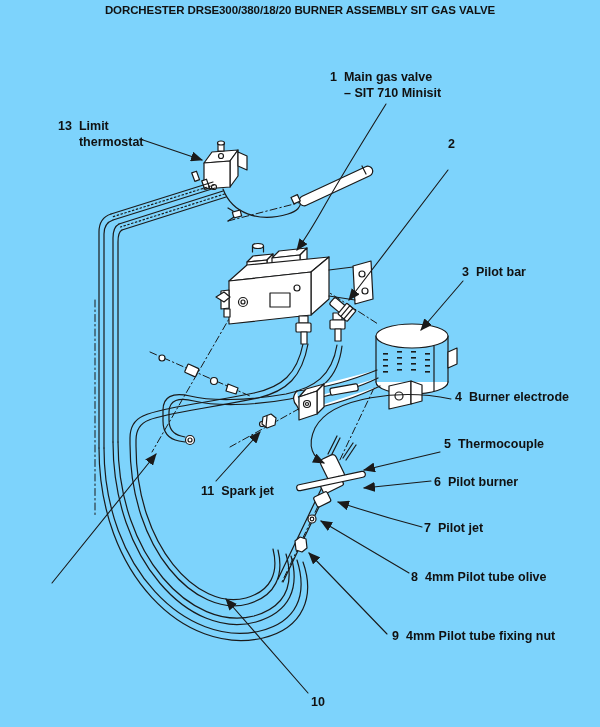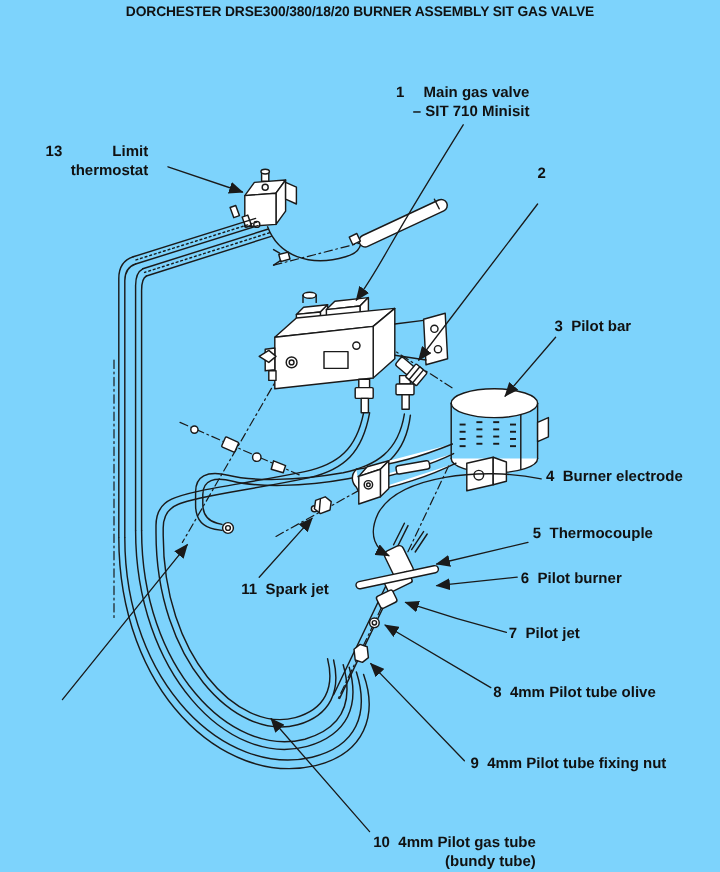--- a/index.html
+++ b/index.html
@@ -4,21 +4,21 @@
 <style>
   html,body{margin:0;padding:0;background:#fff;}
   #page{position:relative;width:600px;height:727px;background:#7dd3fc;overflow:hidden;
         font-family:"Liberation Sans",sans-serif;color:#111;}
   #title{position:absolute;left:0;top:4px;width:600px;text-align:center;
          font-size:11.5px;font-weight:bold;letter-spacing:-0.1px;color:#111;}
   #diagram-svg{position:absolute;left:0;top:0;}
   .label{position:absolute;display:flex;gap:7px;font-weight:bold;font-size:12.5px;
          line-height:16px;white-space:nowrap;color:#111;}
   .label .num{display:block;}
-  .label .txt .l{display:block;text-align:right;}
+  .label .txt .l{display:block;}
 </style>
 </head>
 <body>
 
 <div id="page">
 
   <div id="title">DORCHESTER DRSE300/380/18/20 BURNER ASSEMBLY SIT GAS VALVE</div>
 
   <svg id="diagram-svg" width="600" height="727" viewBox="0 0 600 727" stroke="#1a1a1a" fill="none" stroke-width="1.2" stroke-linecap="round" stroke-linejoin="round">
     <defs>
@@ -296,35 +296,31 @@
 
   <div class="label" style="left:392px;top:628px">
     <span class="num">9</span>
     <span class="txt">
       <span class="l">4mm Pilot tube fixing nut</span>
     </span>
   </div>
 
   <div class="label" style="left:311px;top:694px">
     <span class="num">10</span>
-    <span class="txt">
-      <span class="l">4mm Pilot gas tube</span>
-      <span class="l">(bundy tube)</span>
-    </span>
   </div>
 
   <div class="label" style="left:201px;top:483px">
     <span class="num">11</span>
     <span class="txt">
       <span class="l">Spark jet</span>
     </span>
   </div>
 
 
-  <div class="label" style="left:38px;top:118px">
+  <div class="label" style="left:58px;top:118px">
     <span class="num">13</span>
     <span class="txt">
       <span class="l">Limit</span>
       <span class="l">thermostat</span>
     </span>
   </div>
 
 </div>
 
 </body></html>

